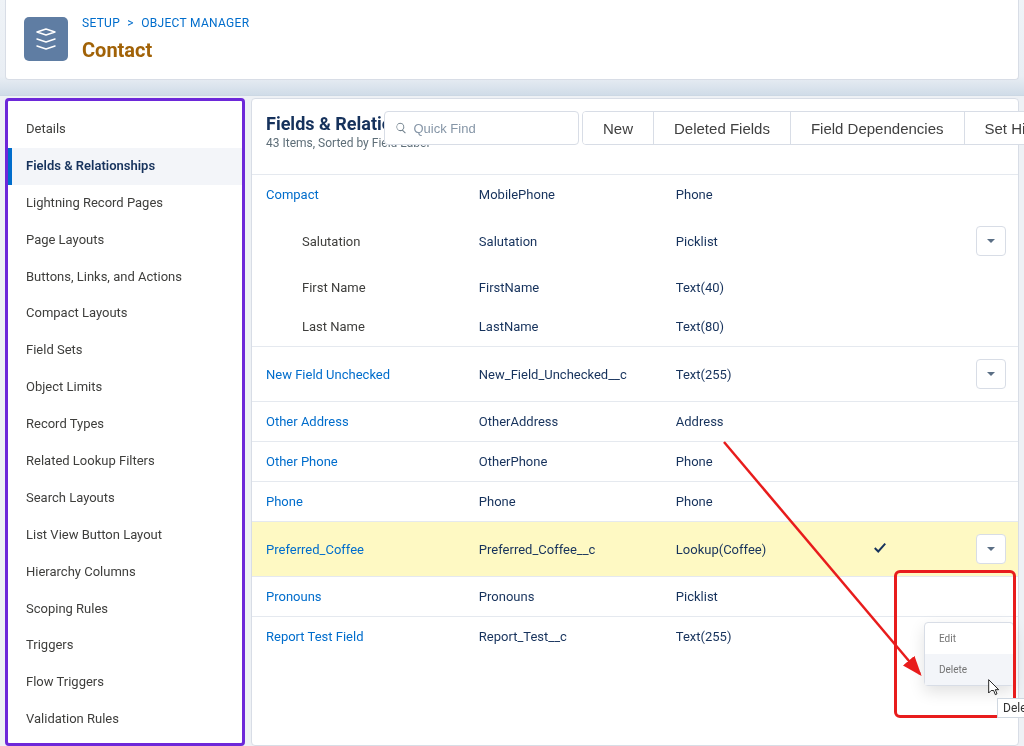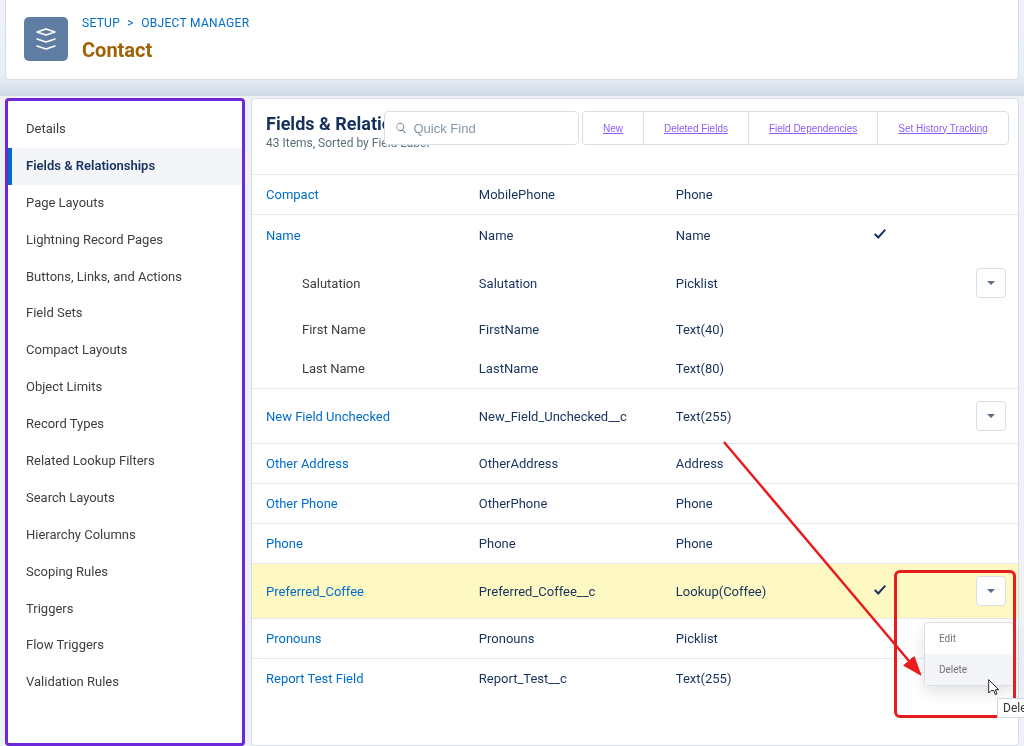--- a/index.html
+++ b/index.html
@@ -126,25 +126,24 @@
     border-radius:4px;
     overflow:hidden;
     height:34px;
     background:#fff;
   }
   .head-buttons button {
     background:#fff;
     border:none;
     border-left:1px solid #d8dde6;
     padding: 0 20px;
-    font-size:10px;
-    color:#8b5cf6;
+    font-size:15px;
+    color:#404040;
     cursor:pointer;
     white-space:nowrap;
-    text-decoration:underline;
   }
   .head-buttons button:first-child { border-left:none; }
 
   
   .ftable { width:100%; border-collapse:collapse; margin-top: 18px; }
   .ftable tr { border-top: 1px solid #e5e9ef; }
   .ftable tr.no-top { border-top:none; }
   .ftable td {
     padding: 12px 8px;
     font-size:13px;
@@ -250,29 +249,30 @@
       </div>
       <div class="page-title">Contact</div>
     </div>
   </div>
 </div>
 
 <div class="body-wrap">
   <div class="sidebar">
     <div class="sidebar-item">Details</div>
     <div class="sidebar-item active">Fields &amp; Relationships</div>
+    <div class="sidebar-item">Lightning Record Pages</div>
     <div class="sidebar-item">Page Layouts</div>
-    <div class="sidebar-item">Lightning Record Pages</div>
     <div class="sidebar-item">Buttons, Links, and Actions</div>
+    <div class="sidebar-item">Compact Layouts</div>
     <div class="sidebar-item">Field Sets</div>
-    <div class="sidebar-item">Compact Layouts</div>
     <div class="sidebar-item">Object Limits</div>
     <div class="sidebar-item">Record Types</div>
     <div class="sidebar-item">Related Lookup Filters</div>
     <div class="sidebar-item">Search Layouts</div>
+    <div class="sidebar-item">List View Button Layout</div>
     <div class="sidebar-item">Hierarchy Columns</div>
     <div class="sidebar-item">Scoping Rules</div>
     <div class="sidebar-item">Triggers</div>
     <div class="sidebar-item">Flow Triggers</div>
     <div class="sidebar-item">Validation Rules</div>
   </div>
 
   <div class="main">
     <div class="main-head">
       <div class="head-titles">
@@ -295,29 +295,20 @@
 
     <table class="ftable">
       <tbody>
           <tr>
         <td class="col-label"><span class="link">Compact</span></td>
         <td class="col-api">MobilePhone</td>
         <td class="col-type">Phone</td>
         <td class="col-idx"></td>
         <td class="col-act"></td>
       </tr>
-      <tr>
-        <td class="col-label"><span class="link">Name</span></td>
-        <td class="col-api">Name</td>
-        <td class="col-type">Name</td>
-        <td class="col-idx"><span class="check-ico"><svg viewBox="0 0 16 16">
-                  <path d="M2 8l4 4 8-9"></path>
-                </svg></span></td>
-        <td class="col-act"></td>
-      </tr>
       <tr class="sub-indent no-top">
         <td class="col-label">Salutation</td>
         <td class="col-api">Salutation</td>
         <td class="col-type">Picklist</td>
         <td class="col-idx"></td>
         <td class="col-act"><span class="caret-btn">
                 <svg viewBox="0 0 10 10">
                   <path d="M1 3l4 4 4-4z"></path>
                 </svg>
               </span></td>

